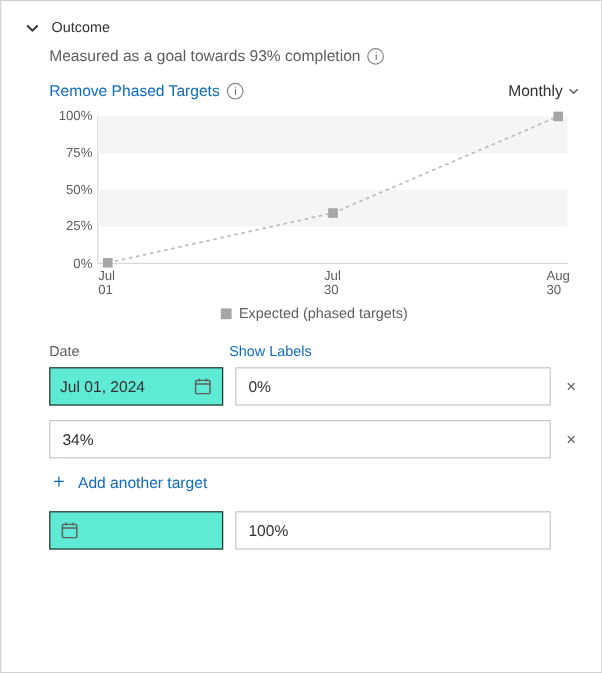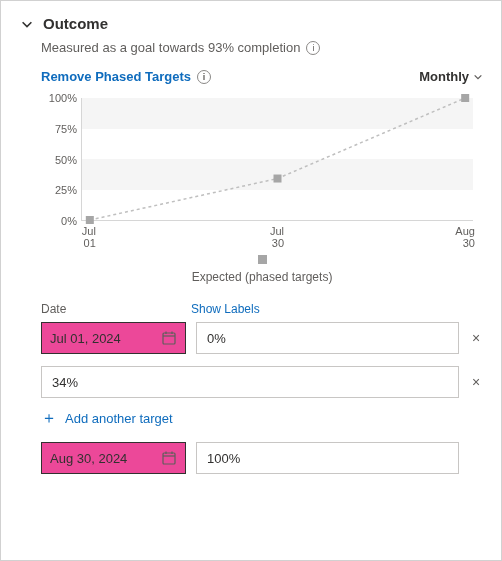--- a/index.html
+++ b/index.html
@@ -15,59 +15,58 @@
     overflow: hidden;
   }
   .header-row {
     display: flex;
     align-items: center;
     gap: 8px;
     margin-bottom: 8px;
   }
   .chevron { width: 16px; height: 16px; display: flex; align-items: center; justify-content: center; }
   .chevron svg { width: 14px; height: 14px; stroke: #323130; stroke-width: 1.8; fill: none; }
-  .section-title { font-size: 15px; font-weight: 700; }
+  .section-title { font-size: 12px; font-weight: 400; }
   .subtitle-row {
     display: flex;
     align-items: center;
     gap: 6px;
     margin: 0 0 14px 22px;
     color: #605e5c;
     font-size: 13px;
   }
   .info-icon { width: 14px; height: 14px; border: 1px solid #8a8886; border-radius: 50%; display: inline-flex; align-items: center; justify-content: center; font-size: 9px; color: #605e5c; }
   .controls-row {
     display: flex;
     justify-content: space-between;
     align-items: center;
     margin: 0 0 10px 22px;
-    font-weight: bold;
   }
   .link { color: #0F6CBD; font-size: 13px; cursor: pointer; }
   .link-row { display: flex; align-items: center; gap: 6px; }
   .interval-btn { display: flex; align-items: center; gap: 4px; color: #323130; font-size: 13px; cursor: pointer; }
   .interval-btn svg { width: 10px; height: 10px; stroke: #605e5c; stroke-width: 1.5; fill: none; }
 
   .chart {
     position: relative;
     margin: 0 0 6px 22px;
     height: 155px;
   }
   .plot {
     position: absolute;
     left: 40px; right: 10px; top: 4px; bottom: 28px;
     border-left: 1px solid #d6d6d6;
     border-bottom: 1px solid #d6d6d6;
   }
   .yband { position: absolute; left: 0; right: 0; background: #f5f5f5; }
   .ylabel { position: absolute; left: 0; width: 36px; text-align: right; font-size: 11px; color: #605e5c; transform: translateY(-50%); }
-  .xlabel { position: absolute; bottom: 0; font-size: 11px; color: #605e5c; text-align: right; transform: translateX(-50%); line-height: 1.1; white-space: pre; }
+  .xlabel { position: absolute; bottom: 0; font-size: 11px; color: #605e5c; text-align: left; transform: translateX(-50%); line-height: 1.1; white-space: pre; }
   .series-line { stroke: #bfbfbf; stroke-width: 1.5; stroke-dasharray: 3 3; fill: none; }
   .marker { fill: #a6a6a6; }
-  .legend { display: flex; justify-content: center; align-items: center; gap: 6px; font-size: 12px; color: #605e5c; margin: 2px 0 18px 22px; flex-direction: column; }
+  .legend { display: flex; justify-content: center; align-items: center; gap: 6px; font-size: 12px; color: #605e5c; margin: 2px 0 18px 22px; }
   .legend-swatch { width: 9px; height: 9px; background: #a6a6a6; display: inline-block; }
 
   .table-head {
     display: flex;
     margin: 0 0 6px 22px;
     font-size: 12px;
     color: #605e5c;
   }
   .col-date { width: 150px; }
   .col-target { flex: 1; }
@@ -80,21 +79,21 @@
     gap: 10px;
     margin: 0 0 12px 22px;
   }
   .date-input {
     width: 145px;
     height: 32px;
     border: 1px solid #8a8886;
     display: flex;
     align-items: center;
     padding: 0 8px;
-    background: #ec4899;
+    background: #5eead4;
     font-size: 13px;
     justify-content: space-between;
     text-align: center;
   }
   .date-input.bold-border { border-color: #323130; border-width: 1px; }
   .cal-icon { width: 16px; height: 16px; }
   .cal-icon svg { width: 16px; height: 16px; stroke: #605e5c; stroke-width: 1.2; fill: none; }
   .target-input {
     flex: 1;
     height: 32px;
@@ -212,21 +211,20 @@
   <span class="remove-btn">×</span>
 </div>
 
 <div class="add-row">
   <span class="plus">＋</span>
   <span>Add another target</span>
 </div>
 
 <div class="target-row">
   <div class="date-input bold-border">
-    <span>Aug 30, 2024</span>
     <span class="cal-icon">
       <svg viewBox="0 0 16 16">
           <rect x="2" y="3" width="12" height="11" rx="1"></rect>
           <line x1="2" y1="6" x2="14" y2="6"></line>
           <line x1="5" y1="1.5" x2="5" y2="4"></line>
           <line x1="11" y1="1.5" x2="11" y2="4"></line>
         </svg>
     </span>
   </div>
   <div class="target-input">

